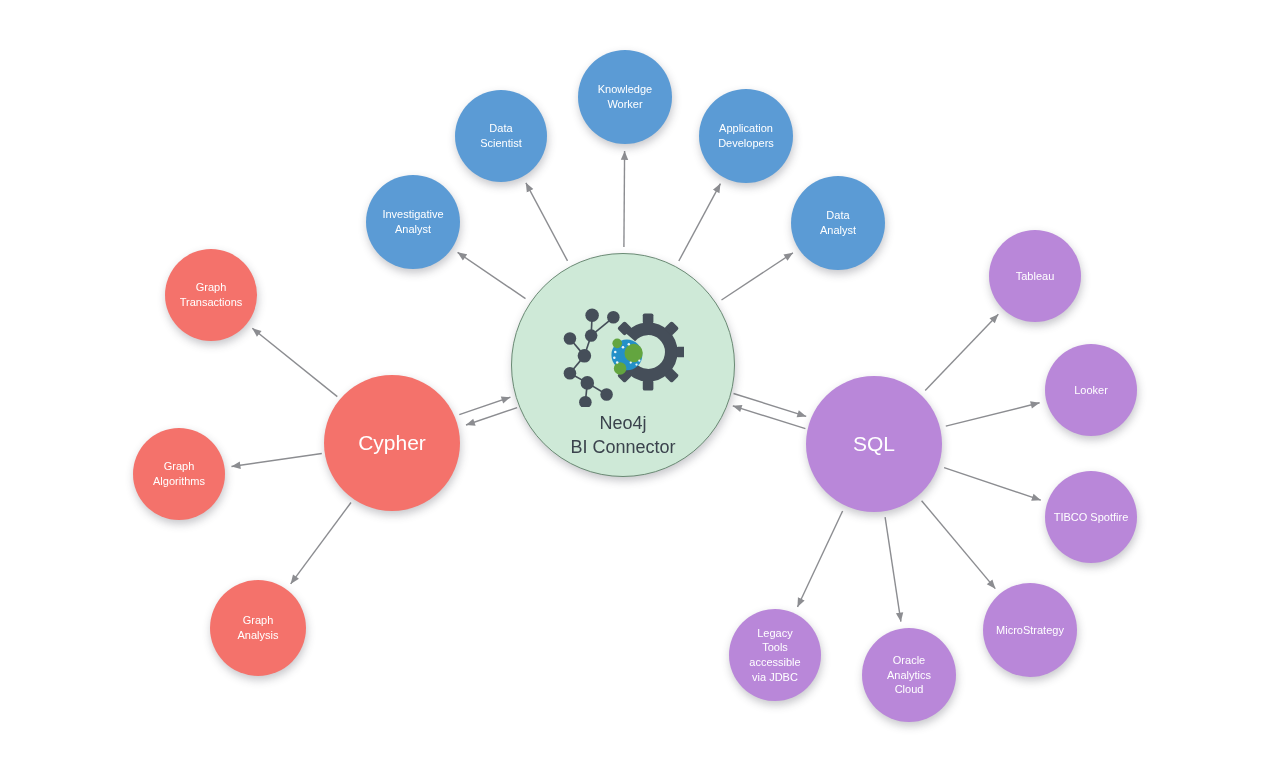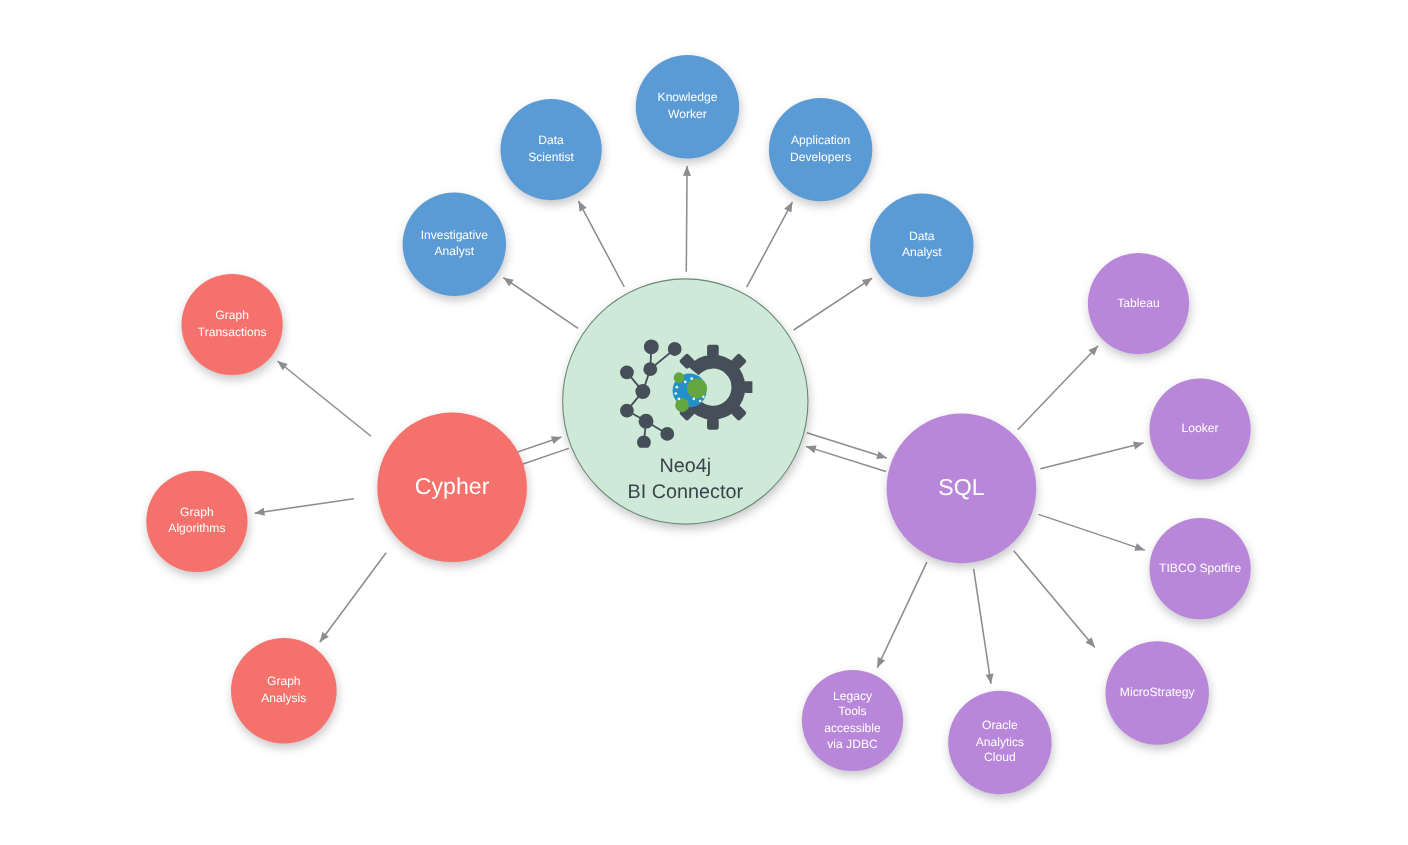--- a/index.html
+++ b/index.html
@@ -176,21 +176,21 @@
         <span>Investigative</span>
         <span>Analyst</span>
       </div>
     </div>
     <div class="node sat c-blue" style="left: 791px; top: 176px; width: 94px; height: 94px;">
       <div class="label">
         <span>Data</span>
         <span>Analyst</span>
       </div>
     </div>
-    <div class="node hub c-coral" style="left: 343px; top: 375px; width: 136px; height: 136px;">
+    <div class="node hub c-coral" style="left: 324px; top: 375px; width: 136px; height: 136px;">
       <div class="label">
         <span>Cypher</span>
       </div>
     </div>
     <div class="node sat c-coral" style="left: 165px; top: 249px; width: 92px; height: 92px;">
       <div class="label">
         <span>Graph</span>
         <span>Transactions</span>
       </div>
     </div>
@@ -219,21 +219,21 @@
     <div class="node sat c-purple" style="left: 1045px; top: 344px; width: 92px; height: 92px;">
       <div class="label">
         <span>Looker</span>
       </div>
     </div>
     <div class="node sat c-purple" style="left: 1045px; top: 471px; width: 92px; height: 92px;">
       <div class="label">
         <span>TIBCO Spotfire</span>
       </div>
     </div>
-    <div class="node sat c-purple" style="left: 1005px; top: 583px; width: 94px; height: 94px;">
+    <div class="node sat c-purple" style="left: 983px; top: 583px; width: 94px; height: 94px;">
       <div class="label">
         <span>MicroStrategy</span>
       </div>
     </div>
     <div class="node sat c-purple" style="left: 729px; top: 609px; width: 92px; height: 92px;">
       <div class="label">
         <span>Legacy</span>
         <span>Tools</span>
         <span>accessible</span>
         <span>via JDBC</span>

